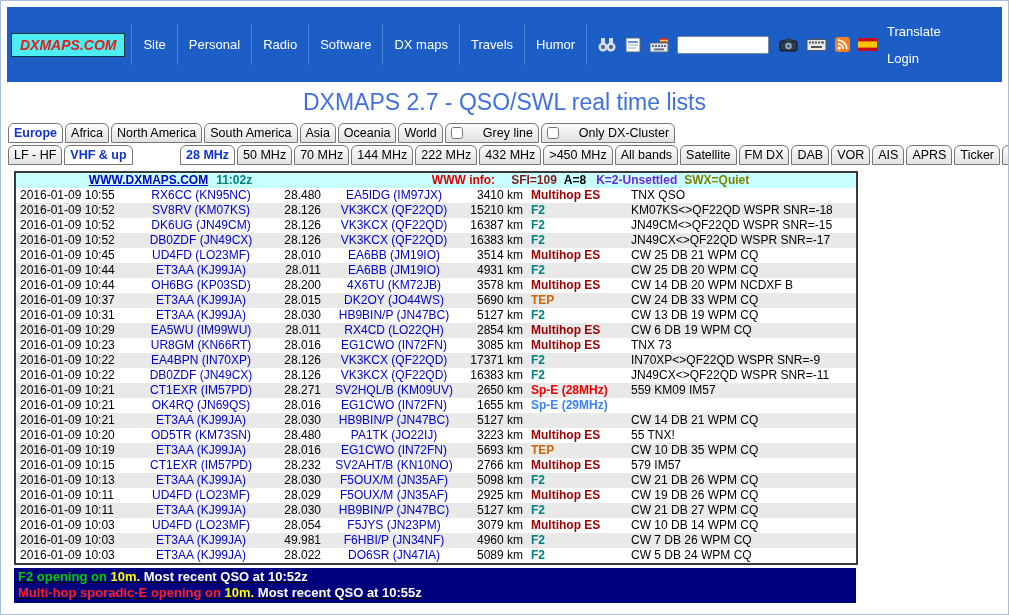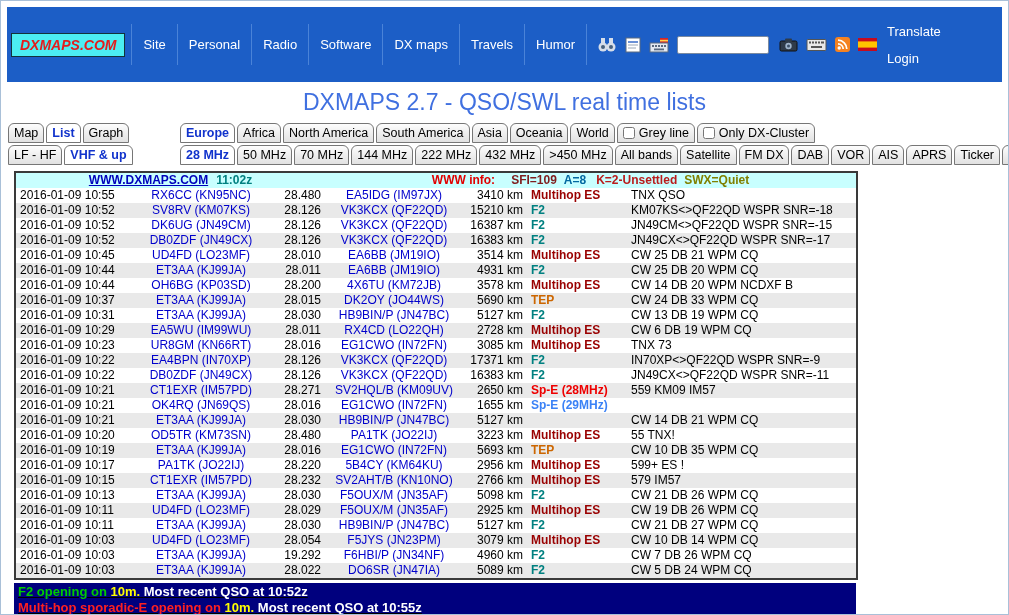--- a/index.html
+++ b/index.html
@@ -20,35 +20,35 @@
 
   
   .page-title{text-align:center;color:#4070e0;font-size:23px;padding:7px 16px 5px;}
 
   
   .tabs-area{padding-left:7px;}
   .tab-row{display:flex;align-items:flex-end;margin-top:2px;}
   .tab-group-left{width:172px;display:flex;flex:0 0 172px;}
   .tab{border:1px solid #767676;border-radius:6px 6px 0 0;background:linear-gradient(#fdfdfd,#e1e1e1);padding:2px 5px;font-size:12.5px;margin-right:2px;cursor:pointer;white-space:nowrap;color:#000;}
   .tab.active{color:#1133cc;font-weight:bold;background:#fff;}
-  .checkbox-tab{display:flex;align-items:center;gap:4px;}
+  .checkbox-tab{display:flex;align-items:center;gap:20px;}
   .checkbox-tab input{width:12px;height:12px;margin:0;}
   .tab-flex{display:flex;}
 
   
   .qso-table{border-collapse:collapse;margin:6px 0 0 13px;border:2px solid #3a3a3a;font-size:12px;table-layout:fixed;width:842px;background:#fff;}
   .qso-table td{padding:0 4px;line-height:15px;white-space:nowrap;overflow:hidden;}
   .qso-table tbody tr:nth-child(even){background:#e9e9e9;}
   .table-head td{background:#c8ffff;font-weight:bold;text-align:center;}
   .head-link{color:#0000bb;text-decoration:underline;cursor:pointer;margin-right:8px;}
   .head-time{color:#008080;}
   .head-info-label{color:#e00000;margin-right:16px;}
   .head-sfi{color:#7f1d1d;margin-right:7px;}
-  .head-a{color:#0369a1;margin-right:10px;}
-  .head-k{color:#b91c1c;margin-right:7px;}
+  .head-a{color:#000000;margin-right:10px;}
+  .head-k{color:#6d28d9;margin-right:7px;}
   .head-swx{color:#808000;}
   .c-call{text-align:center;}
   .call-link{color:#0000cc;cursor:pointer;}
   .c-freq{text-align:right;}
   .c-dist{text-align:right;}
   .c-prop{font-weight:bold;}
 
   
   .opening-banner{width:842px;margin:3px 0 0 13px;background:#00007e;padding:1px 4px 2px;box-sizing:border-box;}
   .opening-line{font-size:13px;font-weight:bold;line-height:16px;white-space:nowrap;text-decoration:underline;}
@@ -147,25 +147,20 @@
     <div class="nav-right">
       <span class="nav-text-link">Translate</span>
       <span class="nav-text-link">Login</span>
     </div>
   </div>
 
   <div class="page-title">DXMAPS 2.7 - QSO/SWL real time lists</div>
 
   <div class="tabs-area">
     <div class="tab-row">
-      <div class="tab-group-left tab-flex">
-          <div class="tab">Map</div>
-          <div class="tab active">List</div>
-          <div class="tab">Graph</div>
-        </div>
       <div class="tab-flex">
           <div class="tab active">Europe</div>
           <div class="tab">Africa</div>
           <div class="tab">North America</div>
           <div class="tab">South America</div>
           <div class="tab">Asia</div>
           <div class="tab">Oceania</div>
           <div class="tab">World</div>
         </div>
       <div class="tab-flex">
@@ -305,21 +300,21 @@
     <td class="c-call"><span class="call-link">HB9BIN/P (JN47BC)</span></td>
     <td class="c-dist">5127 km</td>
     <td class="c-prop" style="color: rgb(0, 128, 128);">F2</td>
     <td class="c-cm">CW 13 DB 19 WPM CQ</td>
   </tr>
         <tr class="qso-row">
     <td class="c-dt">2016-01-09 10:29</td>
     <td class="c-call"><span class="call-link">EA5WU (IM99WU)</span></td>
     <td class="c-freq">28.011</td>
     <td class="c-call"><span class="call-link">RX4CD (LO22QH)</span></td>
-    <td class="c-dist">2728 km</td>
+    <td class="c-dist">2854 km</td>
     <td class="c-prop" style="color: rgb(153, 0, 0);">Multihop ES</td>
     <td class="c-cm">CW 6 DB 19 WPM CQ</td>
   </tr>
         <tr class="qso-row">
     <td class="c-dt">2016-01-09 10:23</td>
     <td class="c-call"><span class="call-link">UR8GM (KN66RT)</span></td>
     <td class="c-freq">28.016</td>
     <td class="c-call"><span class="call-link">EG1CWO (IN72FN)</span></td>
     <td class="c-dist">3085 km</td>
     <td class="c-prop" style="color: rgb(153, 0, 0);">Multihop ES</td>
@@ -382,29 +377,20 @@
         <tr class="qso-row">
     <td class="c-dt">2016-01-09 10:19</td>
     <td class="c-call"><span class="call-link">ET3AA (KJ99JA)</span></td>
     <td class="c-freq">28.016</td>
     <td class="c-call"><span class="call-link">EG1CWO (IN72FN)</span></td>
     <td class="c-dist">5693 km</td>
     <td class="c-prop" style="color: rgb(204, 102, 0);">TEP</td>
     <td class="c-cm">CW 10 DB 35 WPM CQ</td>
   </tr>
         <tr class="qso-row">
-    <td class="c-dt">2016-01-09 10:17</td>
-    <td class="c-call"><span class="call-link">PA1TK (JO22IJ)</span></td>
-    <td class="c-freq">28.220</td>
-    <td class="c-call"><span class="call-link">5B4CY (KM64KU)</span></td>
-    <td class="c-dist">2956 km</td>
-    <td class="c-prop" style="color: rgb(153, 0, 0);">Multihop ES</td>
-    <td class="c-cm">599+ ES !</td>
-  </tr>
-        <tr class="qso-row">
     <td class="c-dt">2016-01-09 10:15</td>
     <td class="c-call"><span class="call-link">CT1EXR (IM57PD)</span></td>
     <td class="c-freq">28.232</td>
     <td class="c-call"><span class="call-link">SV2AHT/B (KN10NO)</span></td>
     <td class="c-dist">2766 km</td>
     <td class="c-prop" style="color: rgb(153, 0, 0);">Multihop ES</td>
     <td class="c-cm">579 IM57</td>
   </tr>
         <tr class="qso-row">
     <td class="c-dt">2016-01-09 10:13</td>
@@ -438,21 +424,21 @@
     <td class="c-call"><span class="call-link">UD4FD (LO23MF)</span></td>
     <td class="c-freq">28.054</td>
     <td class="c-call"><span class="call-link">F5JYS (JN23PM)</span></td>
     <td class="c-dist">3079 km</td>
     <td class="c-prop" style="color: rgb(153, 0, 0);">Multihop ES</td>
     <td class="c-cm">CW 10 DB 14 WPM CQ</td>
   </tr>
         <tr class="qso-row">
     <td class="c-dt">2016-01-09 10:03</td>
     <td class="c-call"><span class="call-link">ET3AA (KJ99JA)</span></td>
-    <td class="c-freq">19.292</td>
+    <td class="c-freq">49.981</td>
     <td class="c-call"><span class="call-link">F6HBI/P (JN34NF)</span></td>
     <td class="c-dist">4960 km</td>
     <td class="c-prop" style="color: rgb(0, 128, 128);">F2</td>
     <td class="c-cm">CW 7 DB 26 WPM CQ</td>
   </tr>
         <tr class="qso-row">
     <td class="c-dt">2016-01-09 10:03</td>
     <td class="c-call"><span class="call-link">ET3AA (KJ99JA)</span></td>
     <td class="c-freq">28.022</td>
     <td class="c-call"><span class="call-link">DO6SR (JN47IA)</span></td>

